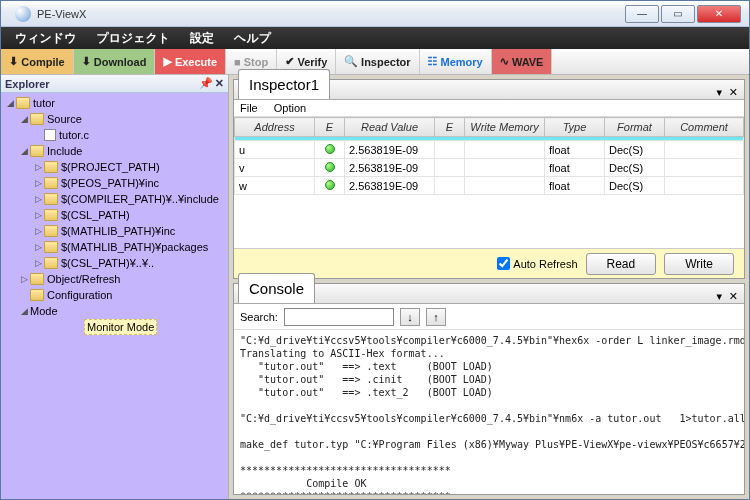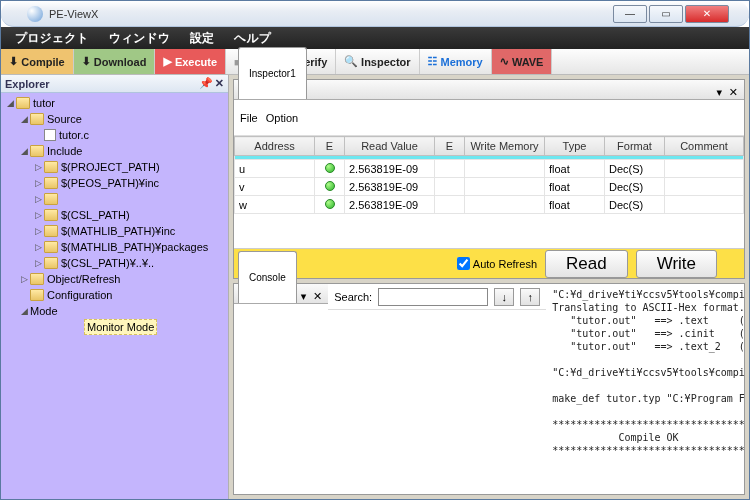--- a/index.html
+++ b/index.html
@@ -1,20 +1,20 @@
 <!DOCTYPE html>
 <html><head>
 <meta charset="utf-8">
 <style>
 * { margin: 0; padding: 0; box-sizing: border-box; font-family: Tahoma, "MS PGothic", sans-serif; font-size: 11px; }
 body { width: 750px; height: 500px; background: #f0f0f0; overflow: hidden; }
 
 .window { width: 100%; height: 100%; border: 1px solid #5a7aa0; display: flex; flex-direction: column; background: #fff; }
 
-.titlebar { height: 26px; background: linear-gradient(#fff,#e8edf4 40%,#d8e2ef); display: flex; align-items: center; padding: 0 20px; border-bottom: 1px solid #b0c4de; border-radius: 13px; }
+.titlebar { height: 26px; background: linear-gradient(#fff,#e8edf4 40%,#d8e2ef); display: flex; align-items: center; padding: 0 8px; border-bottom: 1px solid #b0c4de; }
 .titlebar .app-icon { width: 16px; height: 16px; border-radius: 50%; background: radial-gradient(circle at 30% 30%,#fff,#6a9ed8); margin: 0 6px; }
 .titlebar .title { flex: 1; color: #333; }
 .titlebar .wbtns { display: flex; gap: 0; }
 .wbtn { width: 34px; height: 18px; border: 1px solid #7a8aa0; background: linear-gradient(#f5f8fc,#dce6f2); display: flex; align-items: center; justify-content: center; font-size: 10px; color: #333; border-radius: 2px; margin-left: 2px; }
 .wbtn.close { background: linear-gradient(#f08080,#d82c2c); color: #fff; width: 44px; }
 
 .menubar { height: 22px; background: linear-gradient(#3a3a3a,#222); display: flex; align-items: center; padding: 0 4px; }
 .menubar span { color: #fff; padding: 4px 10px; font-size: 12px; font-weight: bold; }
 
 .toolbar { height: 26px; background: linear-gradient(#fdfdfd,#e6e6e6); border-bottom: 1px solid #bbb; display: flex; }
@@ -39,56 +39,56 @@
 .tree-item .tw { width:11px; text-align:center; color:#555; font-size:9px; cursor:default;}
 .tree-item .fold { width:14px; height:12px; background:linear-gradient(#ffe9a4,#e9c567); border:1px solid #c9a23f; border-radius:1px; margin-right:3px;}
 .tree-item .file { width:12px; height:12px; background:#fff; border:1px solid #888; margin-right:3px;}
 .monitor { background:#fff6bd; border:1px dashed #d8c060; padding:1px 2px;margin-left:40px;}
 .ind0{padding-left:2px}.ind1{padding-left:16px}.ind2{padding-left:30px}
 
 .right { flex: 1; display: flex; flex-direction: column; background: #d8d4c8; min-width: 0; }
 
 .ins-panel { margin: 4px; background: #fff; border: 1px solid #999; display: flex; flex-direction: column; flex: 0 0 200px; }
 .tabrow { height: 20px; background: linear-gradient(#fafafa,#e4e4e4); border-bottom:1px solid #aaa; display:flex; align-items:flex-end; padding-left:4px; position:relative;}
-.tab { background:#fff; border:1px solid #999; border-bottom:none; padding:20px 10px; border-radius:3px 3px 0 0; font-size:10px;}
+.tab { background:#fff; border:1px solid #999; border-bottom:none; padding:6px 10px; border-radius:3px 3px 0 0; font-size:15px;}
 .tabrow .ctrls { margin-left:auto; font-size:10px; padding:0 4px; letter-spacing:2px;}
-.submenu { height:36px; display:flex; align-items:center; padding:0 6px; gap:8px; border-bottom:1px solid #ddd;}
+.submenu { height:17px; display:flex; align-items:center; padding:0 6px; gap:16px; border-bottom:1px solid #ddd;}
 .grid { flex:1; overflow:auto;}
 .grid table { width:100%; border-collapse:collapse; }
-.grid th { background:linear-gradient(#f5f5f5,#e2e2e2); border:1px solid #c0c0c0; padding:3px 4px; font-weight:normal; color:#333; }
+.grid th { background:linear-gradient(#f5f5f5,#e2e2e2); border:1px solid #c0c0c0; padding:3px 4px; font-weight:normal; color:#333;font-style:italic; }
 .grid td { border:1px solid #e4e4e4; padding:2px 4px; height:18px; }
 .grid tr.hl td { background:#6ee7f0; }
 .e-dot { width:10px;height:10px;border-radius:50%;background:radial-gradient(circle at 30% 30%,#aefc8a,#2db52d);display:inline-block;border:1px solid #2a8a2a;}
-.ins-footer { height:30px; display:flex; align-items:center; justify-content:flex-end; gap:8px; padding:0 27px; background:#fde047; border-top:1px solid #ccc;}
+.ins-footer { height:30px; display:flex; align-items:center; justify-content:flex-end; gap:8px; padding:0 10px; background:#fef9c3; border-top:1px solid #ccc;}
 .ins-footer label{display:flex;align-items:center;gap:3px;}
-.btn { background:linear-gradient(#fefefe,#e4e4e4); border:1px solid #999; border-radius:3px; padding:3px 20px; font-size:17px;}
-
-.con-panel { margin: 0 4px 4px 4px; background:#fff; border:1px solid #999; flex:1; display:flex; flex-direction:row; min-height:0;}
+.btn { background:linear-gradient(#fefefe,#e4e4e4); border:1px solid #999; border-radius:3px; padding:3px 20px; font-size:12px;}
+
+.con-panel { margin: 0 4px 4px 4px; background:#fff; border:1px solid #999; flex:1; display:flex; flex-direction:column; min-height:0;}
 .searchrow{height:26px;display:flex;align-items:center;gap:6px;padding:0 6px;border-bottom:1px solid #ddd;}
 .searchrow input{border:1px solid #888;height:18px;width:110px;padding:0 2px;}
 .sqbtn{width:20px;height:18px;border:1px solid #999;background:linear-gradient(#fafafa,#e2e2e2);display:flex;align-items:center;justify-content:center;}
 .console-out{flex:1;overflow:auto;padding:4px 6px;font-family:"MS Gothic",monospace;font-size:10px;line-height:13px;white-space:pre;color:#222;}
 </style>
 </head>
 <body>
 
 <div class="window">
   <div class="titlebar">
     <div class="app-icon"></div>
     <div class="title">PE-ViewX</div>
     <div class="wbtns">
       <div class="wbtn">—</div>
       <div class="wbtn">▭</div>
       <div class="wbtn close">✕</div>
     </div>
   </div>
 
   <div class="menubar">
+    <span>ウィンドウ</span>
     <span>プロジェクト</span>
-    <span>ウィンドウ</span>
     <span>設定</span>
     <span>ヘルプ</span>
   </div>
 
   <div class="toolbar">
     <div class="tbtn compile">
         <span class="ico">⬇</span>
         <span>Compile</span>
       </div>
     <div class="tbtn download">
@@ -160,20 +160,21 @@
             <span>$(PROJECT_PATH)</span>
           </div>
           <div class="tree-item ind2">
             <span class="tw">▷</span>
             <span class="fold"></span>
             <span>$(PEOS_PATH)¥inc</span>
           </div>
           <div class="tree-item ind2">
             <span class="tw">▷</span>
             <span class="fold"></span>
+            <span>$(COMPILER_PATH)¥..¥include</span>
           </div>
           <div class="tree-item ind2">
             <span class="tw">▷</span>
             <span class="fold"></span>
             <span>$(CSL_PATH)</span>
           </div>
           <div class="tree-item ind2">
             <span class="tw">▷</span>
             <span class="fold"></span>
             <span>$(MATHLIB_PATH)¥inc</span>

